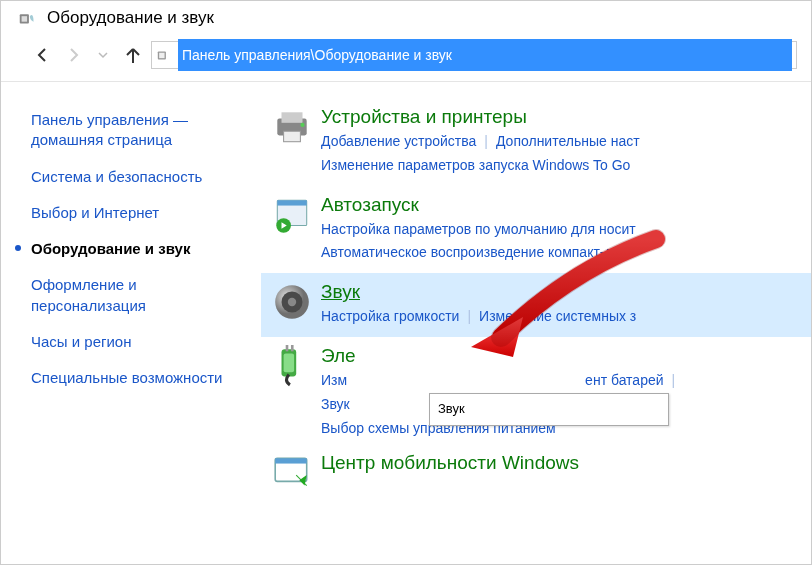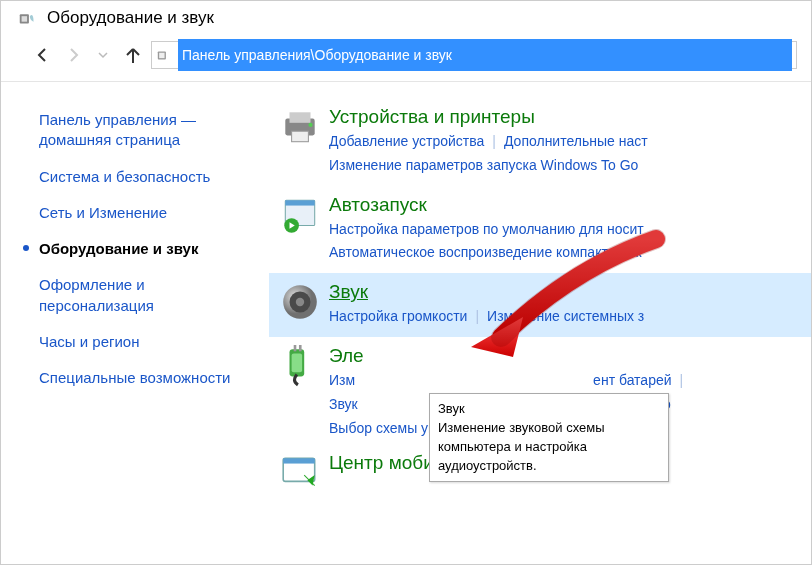--- a/index.html
+++ b/index.html
@@ -57,21 +57,20 @@
     overflow: hidden;
   }
   .content {
     display: flex;
     height: calc(100% - 90px);
   }
   .sidebar {
     width: 250px;
     padding: 20px 0 0 30px;
     font-size: 15px;
-    margin-left: 8px;
   }
   .side-link {
     display: block;
     color: #1a56c8;
     padding: 8px 0;
     cursor: pointer;
     line-height: 1.35;
     position: relative;
   }
   .side-link.home { color: #1a56c8; }
@@ -186,21 +185,21 @@
     </span>
     <div class="address-text">Панель управления\Оборудование и звук</div>
   </div>
 </div>
 
 <div class="content">
 
   <div class="sidebar">
     <span class="side-link home">Панель управления — домашняя страница</span>
     <span class="side-link">Система и безопасность</span>
-    <span class="side-link">Сеть и Изменение</span>
+    <span class="side-link">Выбор и Интернет</span>
     <span class="side-link active">Оборудование и звук</span>
     <span class="side-link">Оформление и персонализация</span>
     <span class="side-link">Часы и регион</span>
     <span class="side-link">Специальные возможности</span>
   </div>
 
   <div class="main">
 
     <div class="cat">
       <div class="cat-icon">
@@ -292,21 +291,20 @@
       <div class="cat-body">
         <div class="cat-title">Центр мобильности Windows</div>
       </div>
     </div>
 
   </div>
 </div>
 
 <div class="tooltip">
   <div>Звук</div>
-  <div>Изменение звуковой схемы компьютера и настройка аудиоустройств.</div>
 </div>
 
 <svg class="arrow" width="220" height="150">
   <defs>
     <linearGradient id="redg" x1="0" y1="0" x2="0" y2="1">
       <stop offset="0%" stop-color="#ff4d4d"></stop>
       <stop offset="100%" stop-color="#cc0000"></stop>
     </linearGradient>
   </defs>
   <path d="M205 10 Q120 40 50 108" stroke="url(#redg)" stroke-width="18" fill="none" stroke-linecap="round"></path>

